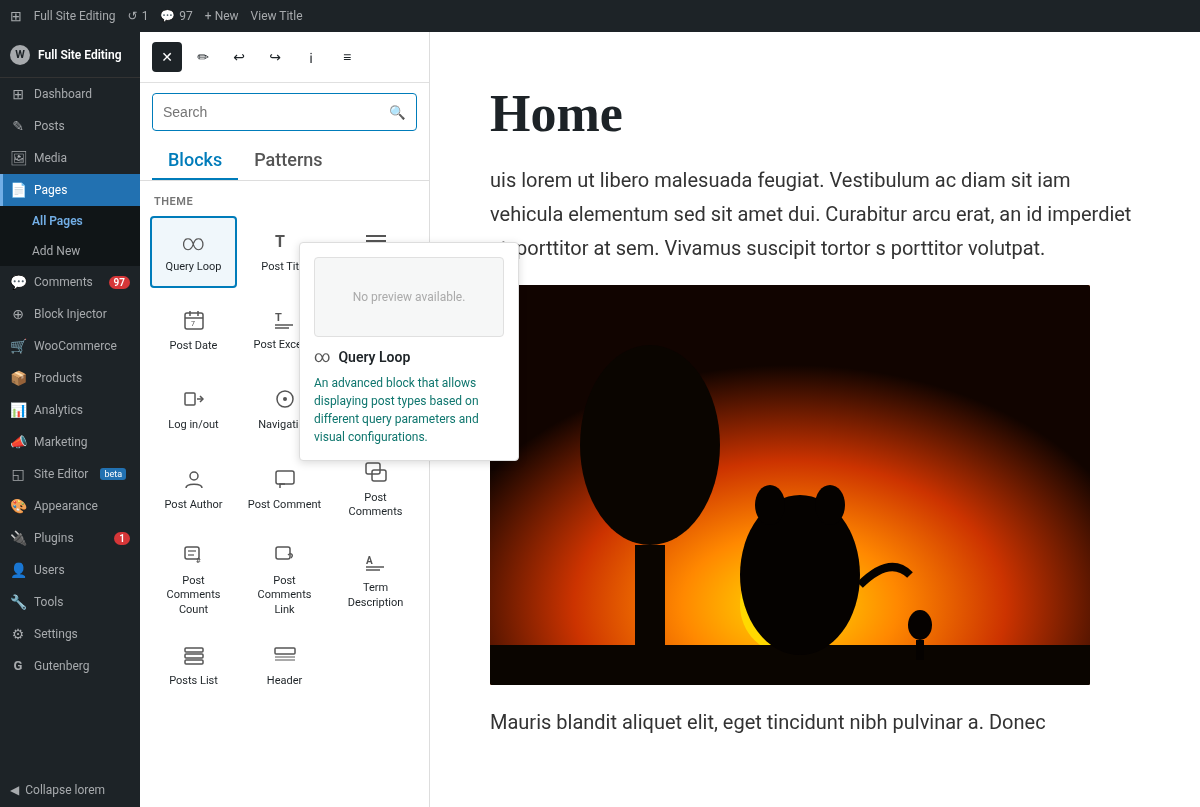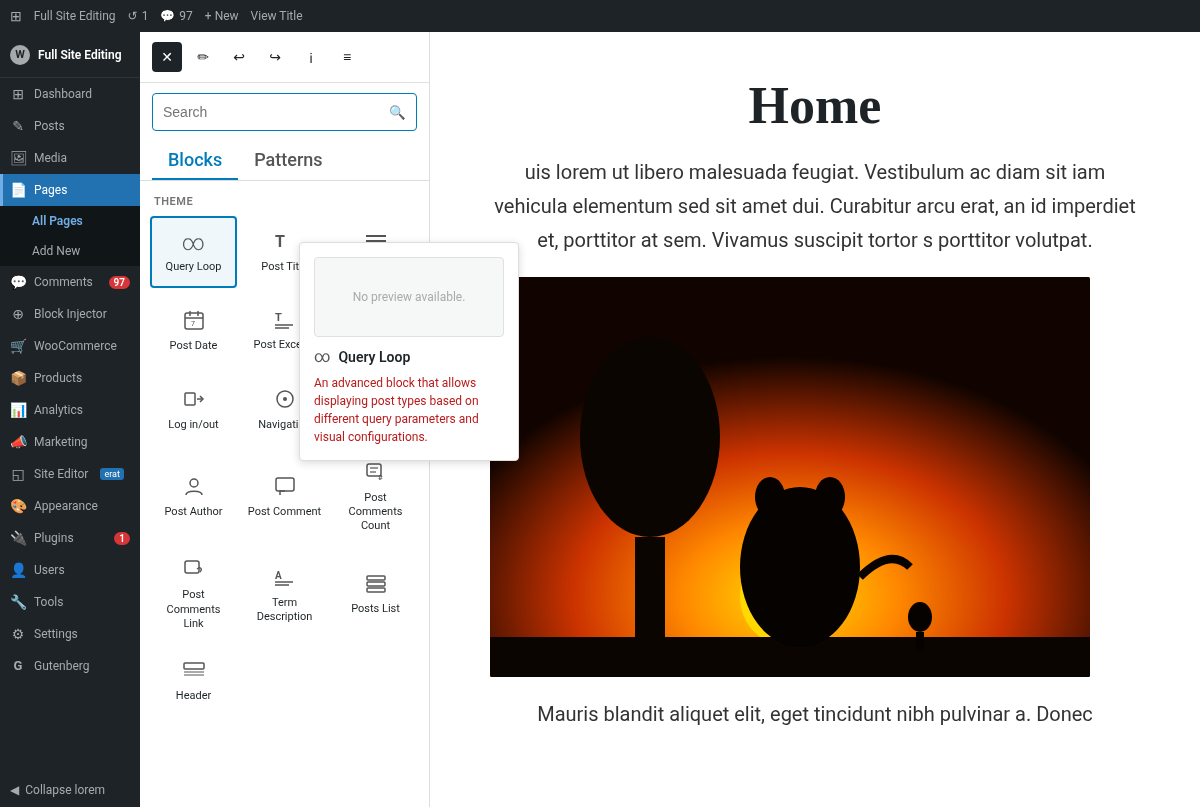--- a/index.html
+++ b/index.html
@@ -187,21 +187,21 @@
       padding: 14px;
       width: 220px;
       z-index: 100;
     }
     .tooltip-header {
       display: flex; align-items: center; gap: 8px;
       margin-bottom: 8px;
     }
     .tooltip-icon { color: #555; font-size: 16px; }
     .tooltip-title { font-size: 14px; font-weight: 600; color: #1d2327; }
-    .tooltip-desc { font-size: 12px; color: #b91c1c; line-height: 1.5; }
+    .tooltip-desc { font-size: 12px; color: #0f766e; line-height: 1.5; }
     .tooltip-preview {
       background: #f6f7f7;
       border: 1px solid #e0e0e0;
       border-radius: 4px;
       margin-bottom: 10px;
       height: 80px;
       display: flex; align-items: center; justify-content: center;
       color: #aaa; font-size: 12px;
     }
 
@@ -210,23 +210,22 @@
       flex: 1;
       background: #fff;
       overflow-y: auto;
       display: flex;
       flex-direction: column;
     }
     .editor-content {
       flex: 1;
       padding: 40px 60px;
       max-width: 900px;
-      margin: 4px auto;
+      margin: 12px auto;
       width: 100%;
-      text-align: center;
     }
     .page-title-text {
       font-size: 52px;
       font-weight: 700;
       color: #1d2327;
       margin-bottom: 20px;
       font-family: Georgia, serif;
     }
     .page-body-text {
       font-size: 20px;
@@ -349,21 +348,21 @@
         <span class="wp-nav-icon">📊</span>
         <span class="wp-nav-label">Analytics</span>
       </div>
       <div class="wp-nav-item">
         <span class="wp-nav-icon">📣</span>
         <span class="wp-nav-label">Marketing</span>
       </div>
       <div class="wp-nav-item">
         <span class="wp-nav-icon">◱</span>
         <span class="wp-nav-label">Site Editor</span>
-        <span class="wp-badge-blue">erat</span>
+        <span class="wp-badge-blue">beta</span>
       </div>
       <div class="wp-nav-item">
         <span class="wp-nav-icon">🎨</span>
         <span class="wp-nav-label">Appearance</span>
       </div>
       <div class="wp-nav-item">
         <span class="wp-nav-icon">🔌</span>
         <span class="wp-nav-label">Plugins</span>
         <span class="wp-badge">1</span>
       </div>
@@ -514,20 +513,29 @@
             <div class="block-name">Post Author</div>
           </div>
           <div class="block-item">
             <div class="block-icon">
               <svg width="20" height="20" viewBox="0 0 20 20">
                   <rect x="1" y="2" width="18" height="13" rx="2" fill="none" stroke="#555" stroke-width="1.5"></rect>
                   <polyline points="5,19 5,15 10,15" fill="none" stroke="#555" stroke-width="1.5"></polyline>
                 </svg>
             </div>
             <div class="block-name">Post Comment</div>
+          </div>
+          <div class="block-item">
+            <div class="block-icon">
+              <svg width="22" height="20" viewBox="0 0 22 20">
+                  <rect x="1" y="1" width="14" height="11" rx="2" fill="none" stroke="#555" stroke-width="1.5"></rect>
+                  <rect x="7" y="8" width="14" height="11" rx="2" fill="none" stroke="#555" stroke-width="1.5"></rect>
+                </svg>
+            </div>
+            <div class="block-name">Post Comments</div>
           </div>
 
           <div class="block-item">
             <div class="block-icon">
               <svg width="20" height="20" viewBox="0 0 20 20">
                   <rect x="1" y="2" width="14" height="12" rx="2" fill="none" stroke="#555" stroke-width="1.5"></rect>
                   <line x1="4" y1="6" x2="12" y2="6" stroke="#555" stroke-width="1.2"></line>
                   <line x1="4" y1="10" x2="10" y2="10" stroke="#555" stroke-width="1.2"></line>
                   <text x="12" y="18" font-size="8" font-weight="bold" fill="#555">#</text>
                 </svg>

